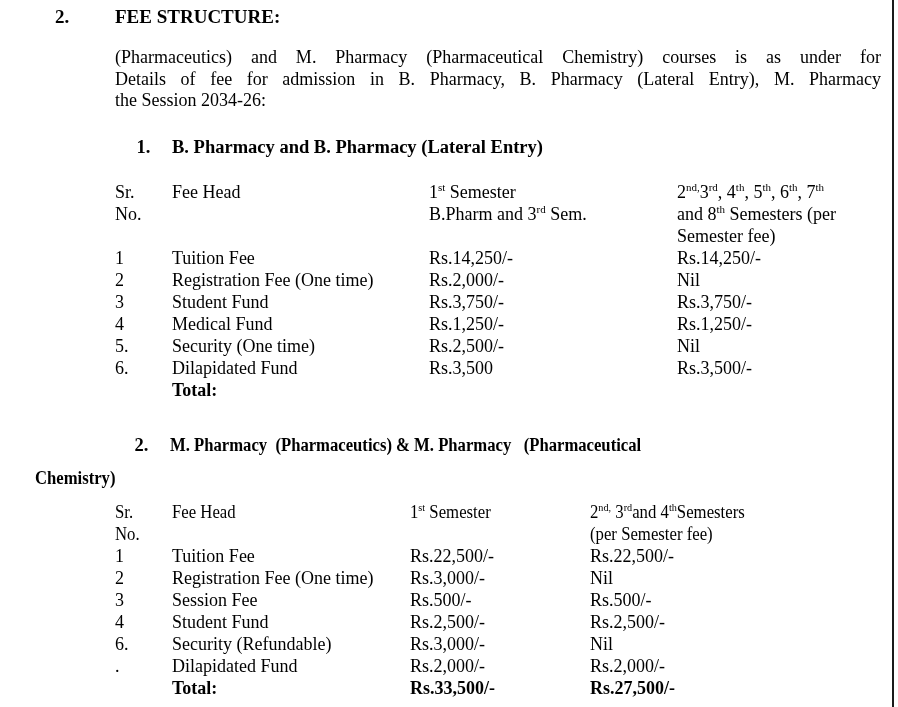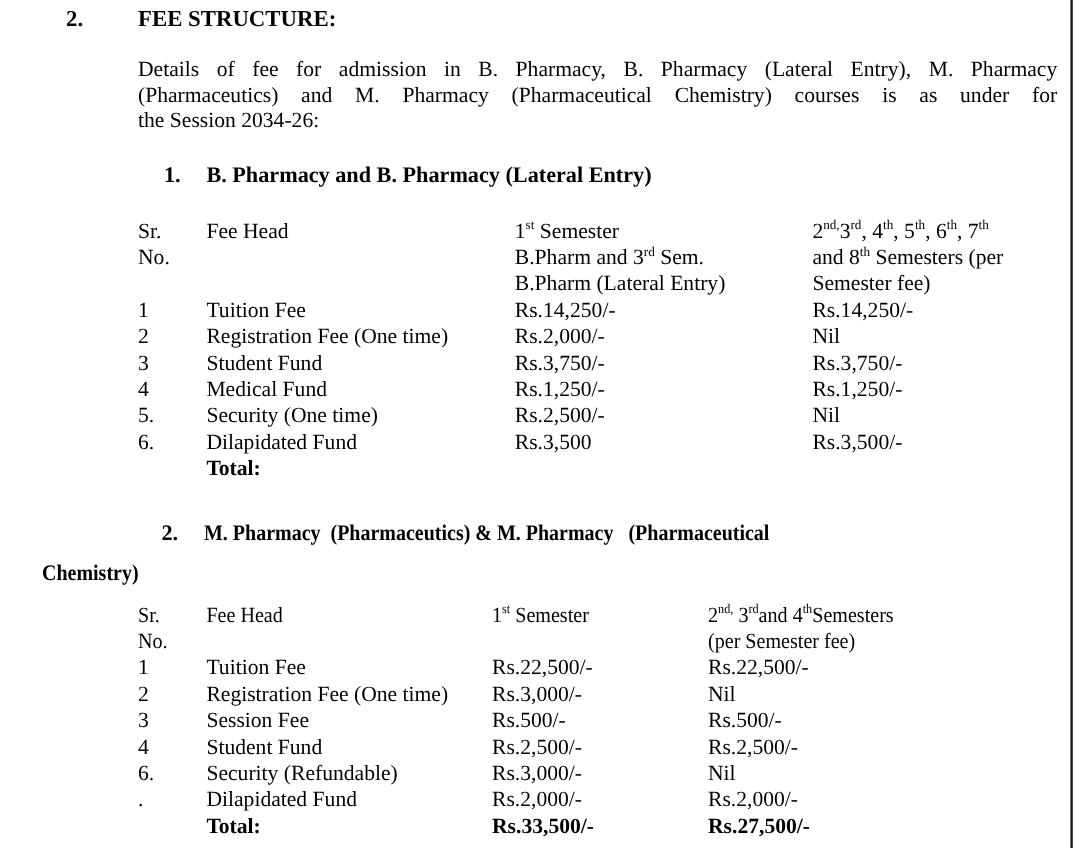--- a/index.html
+++ b/index.html
@@ -48,40 +48,39 @@
 
 <div class="page">
 
   <div class="right-border"></div>
 
   <div class="abs h10">
     <span class="hnum">2.</span><span>FEE STRUCTURE:</span>
   </div>
 
   <div class="abs intro">
+    <div class="jline">(Pharmaceutics) and M. Pharmacy (Pharmaceutical Chemistry) courses is as under for</div>
     <div class="jline">Details of fee for admission in B. Pharmacy, B. Pharmacy (Lateral Entry), M. Pharmacy</div>
-    <div class="jline">(Pharmaceutics) and M. Pharmacy (Pharmaceutical Chemistry) courses is as under for</div>
     <div>the Session 2034-26:</div>
   </div>
 
   <div class="abs sechead sec1">
     <span class="snum">1.</span><span>B. Pharmacy and B. Pharmacy (Lateral Entry)</span>
   </div>
 
   <div class="abs t t1">
     <div class="row thead">
       <div class="c c1">
         <div>Sr.</div>
         <div>No.</div>
       </div>
       <div class="c c2">Fee Head</div>
       <div class="c c3">
         <div>1<sup>st</sup> Semester</div>
         <div>B.Pharm and 3<sup>rd</sup> Sem.</div>
-        <div>B.Pharm (Lateral Entry)</div>
       </div>
       <div class="c c4">
         <div>2<sup>nd,</sup>3<sup>rd</sup>, 4<sup>th</sup>, 5<sup>th</sup>, 6<sup>th</sup>, 7<sup>th</sup></div>
         <div>and 8<sup>th</sup> Semesters (per</div>
         <div>Semester fee)</div>
       </div>
     </div>
     <div class="row">
       <span class="c c1">1</span>
       <span class="c c2">Tuition Fee</span>

